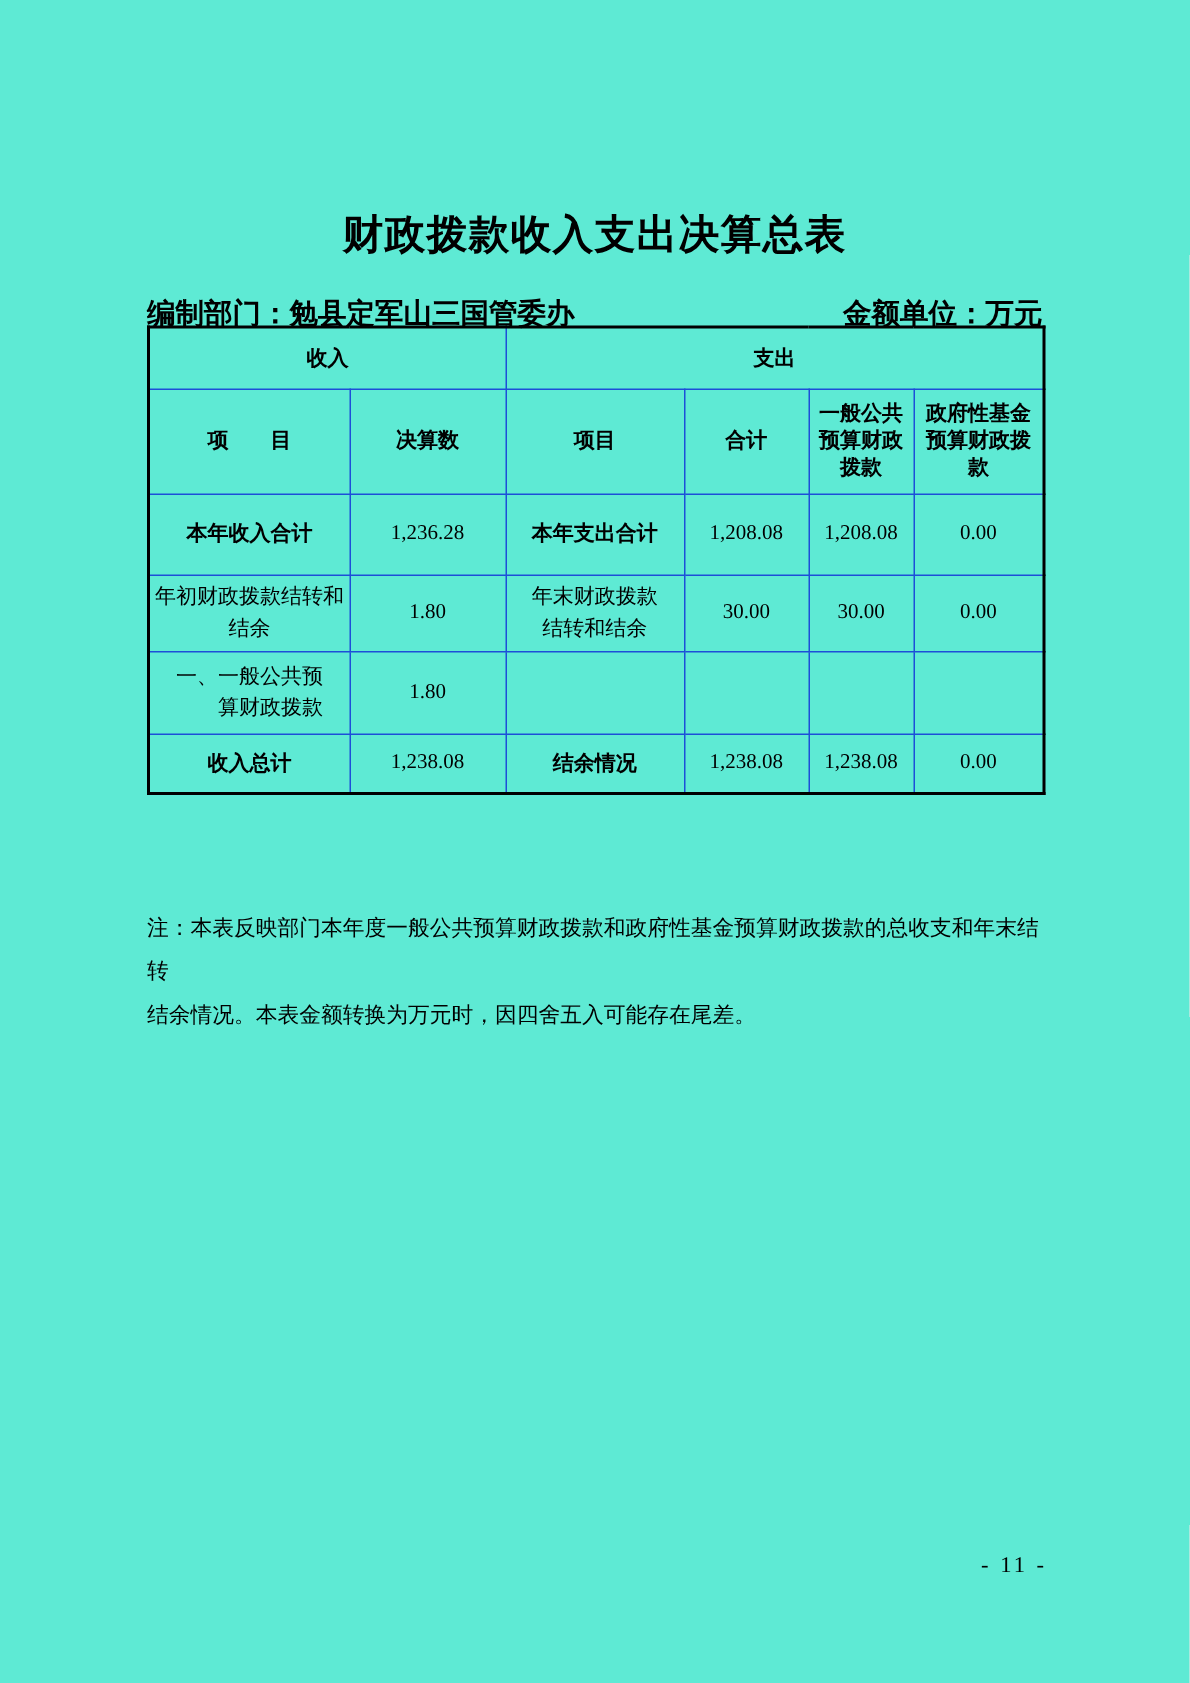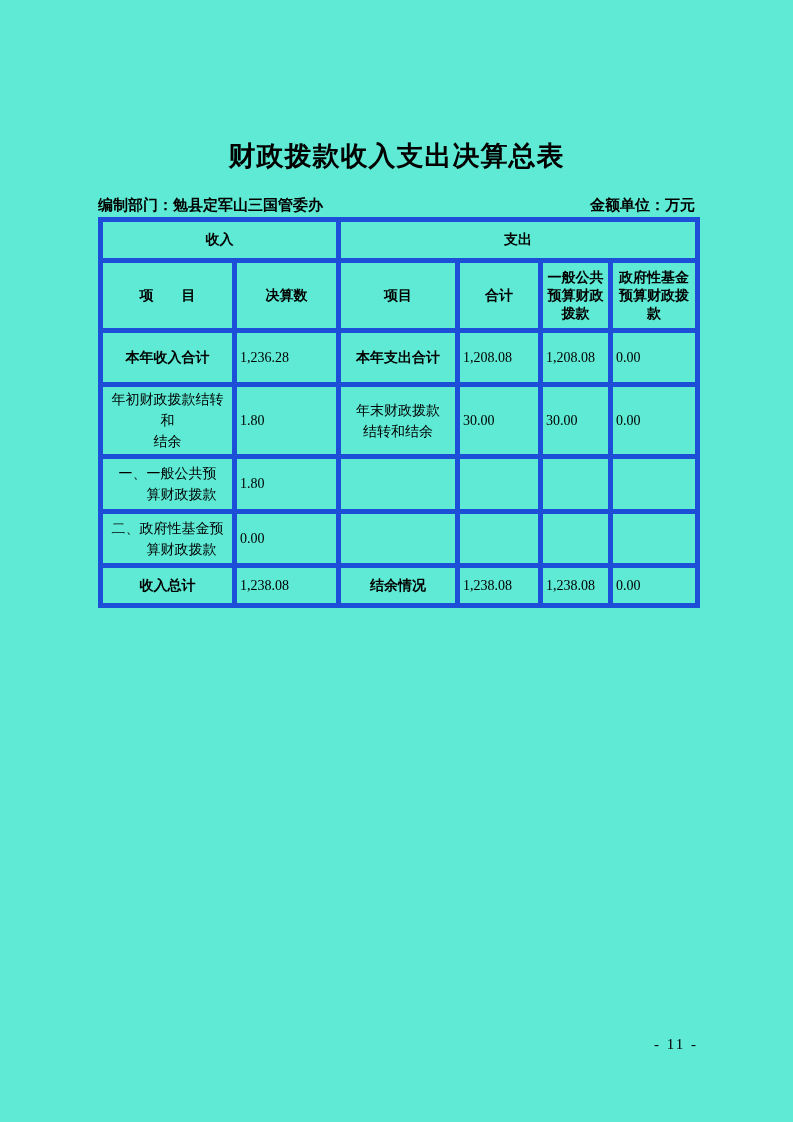--- a/index.html
+++ b/index.html
@@ -17,38 +17,38 @@
     text-align:center;font-size:27px;font-weight:bold;
     margin:0;letter-spacing:1px;
   }
   .table-code{
     position:absolute;top:175px;left:98px;width:597px;
     text-align:right;font-size:15px;font-weight:bold;
   }
   .meta-row{
     position:absolute;top:196px;left:98px;width:597px;
     display:flex;justify-content:space-between;
-    font-size:15px;font-weight:bold;
+    font-size:19px;font-weight:bold;
   }
   table.budget{
     position:absolute;top:217px;left:98px;
     width:597px;border-collapse:collapse;table-layout:fixed;
     border:2px solid #000;
   }
   table.budget td{
-    border:5px solid #1d4ed8;
+    border:1px solid #1d4ed8;
     font-size:14px;
     vertical-align:middle;
     padding:2px 3px;
     overflow:hidden;
   }
   .b{font-weight:bold;}
   .c{text-align:center;}
   .l{text-align:center;padding-left:1px;}
-  .r{text-align:left;}
+  .r{text-align:center;}
   .pre{white-space:pre-line;line-height:21px;}
   tr.h1{height:41px;}
   tr.h2{height:70px;}
   tr.r0{height:54px;}
   tr.r1{height:51px;}
   tr.r2{height:55px;}
   tr.r3{height:54px;}
   tr.r4{height:40px;}
   .note{
     position:absolute;top:605px;left:98px;width:601px;
@@ -121,37 +121,30 @@
     <tr class="r2">
       <td class="l pre">一、一般公共预
 　　算财政拨款</td>
       <td class="r">1.80</td>
       <td></td>
       <td></td>
       <td></td>
       <td></td>
     </tr>
 
-    <tr class="r3">
-      <td class="l pre">二、政府性基金预
-　　算财政拨款</td>
-      <td class="r">0.00</td>
-      <td></td>
-      <td></td>
-      <td></td>
-      <td></td>
-    </tr>
 
     <tr class="r4">
       <td class="c b">收入总计</td>
       <td class="r">1,238.08</td>
       <td class="c b">结余情况</td>
       <td class="r">1,238.08</td>
       <td class="r">1,238.08</td>
       <td class="r">0.00</td>
     </tr>
   </tbody>
     </table>
 
+  <p class="note">注：本表反映部门本年度一般公共预算财政拨款和政府性基金预算财政拨款的总收支和年末结转
+结余情况。本表金额转换为万元时，因四舍五入可能存在尾差。</p>
 
   <div class="page-number">- 11 -</div>
 
 </div>
 
 </body></html>

